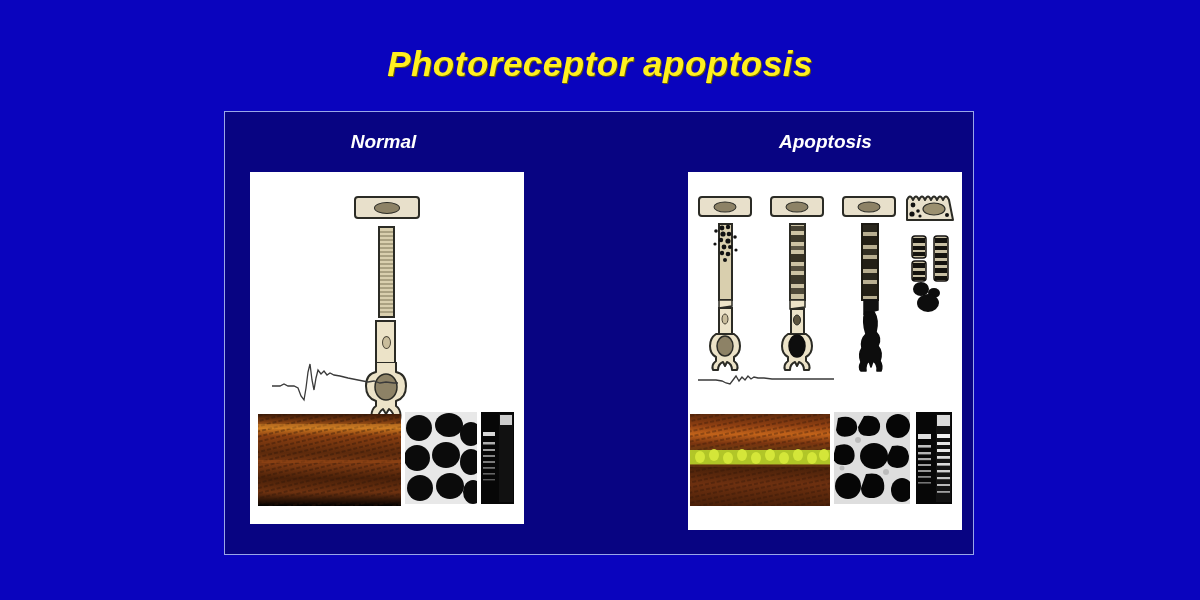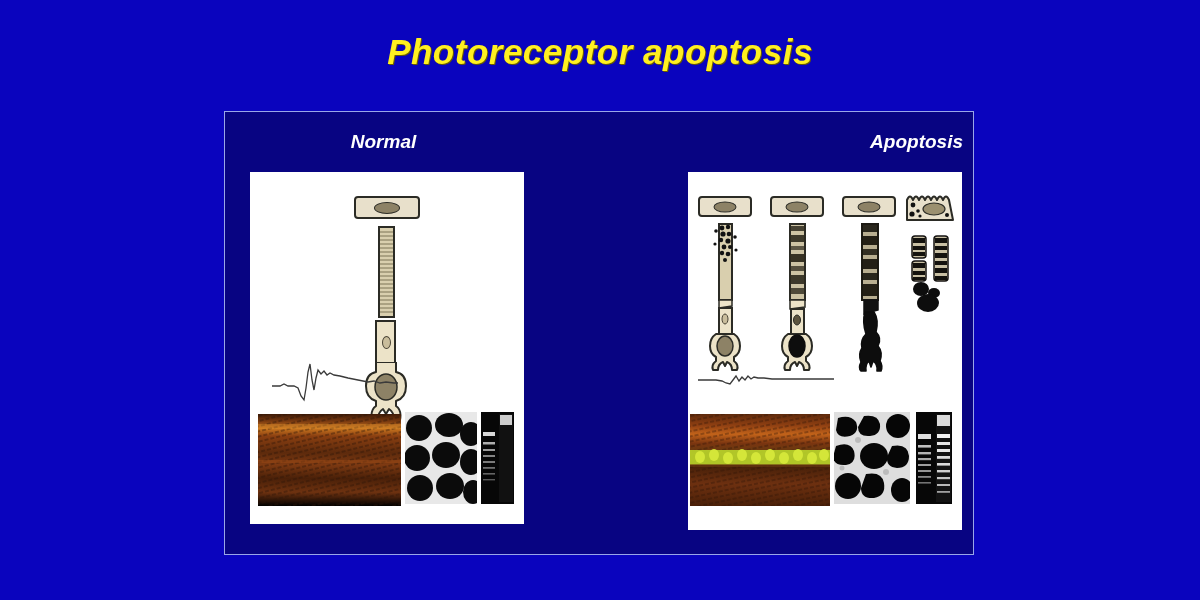--- a/index.html
+++ b/index.html
@@ -5,21 +5,21 @@
   html,body{margin:0;padding:0;}
   body{
     width:1200px;height:600px;overflow:hidden;
     background:#0A04BE;
     font-family:"Liberation Sans", sans-serif;
   }
   .slide{position:relative;width:1200px;height:600px;}
 
   
   .title{
-    position:absolute;left:0;top:32px;width:1200px;
+    position:absolute;left:0;top:44px;width:1200px;
     text-align:center;
     color:#FFF020;
     font-size:35px;font-weight:bold;font-style:italic;
     letter-spacing:.5px;
     text-shadow:1px 1px 0 #6a5c00;
   }
 
   
   .frame{
     position:absolute;left:224px;top:111px;
@@ -28,21 +28,21 @@
     border:1px solid #9aa6e8;
     box-sizing:border-box;
   }
 
   .col-head{
     position:absolute;top:131px;
     color:#ffffff;font-size:19px;font-weight:bold;font-style:italic;
     text-align:center;
   }
   .col-head.left{left:246px;width:275px;}
-  .col-head.right{left:688px;width:275px;text-align:right;}
+  .col-head.right{left:688px;width:275px;}
 
   
   .panel{position:absolute;background:#ffffff;overflow:hidden;}
   .panel.left{left:250px;top:172px;width:274px;height:352px;}
   .panel.right{left:688px;top:172px;width:274px;height:358px;}
 
   
   .cell{position:absolute;}
   .rpe{
     position:absolute;

